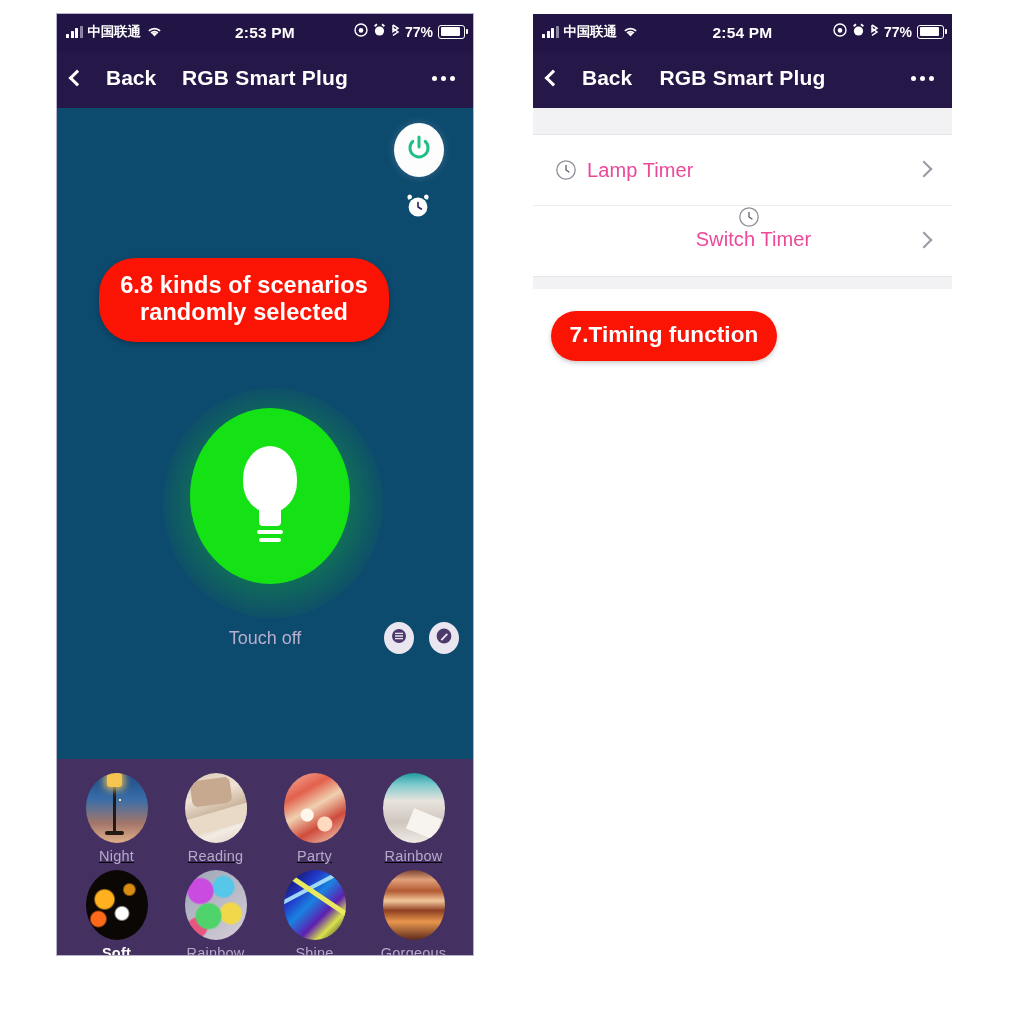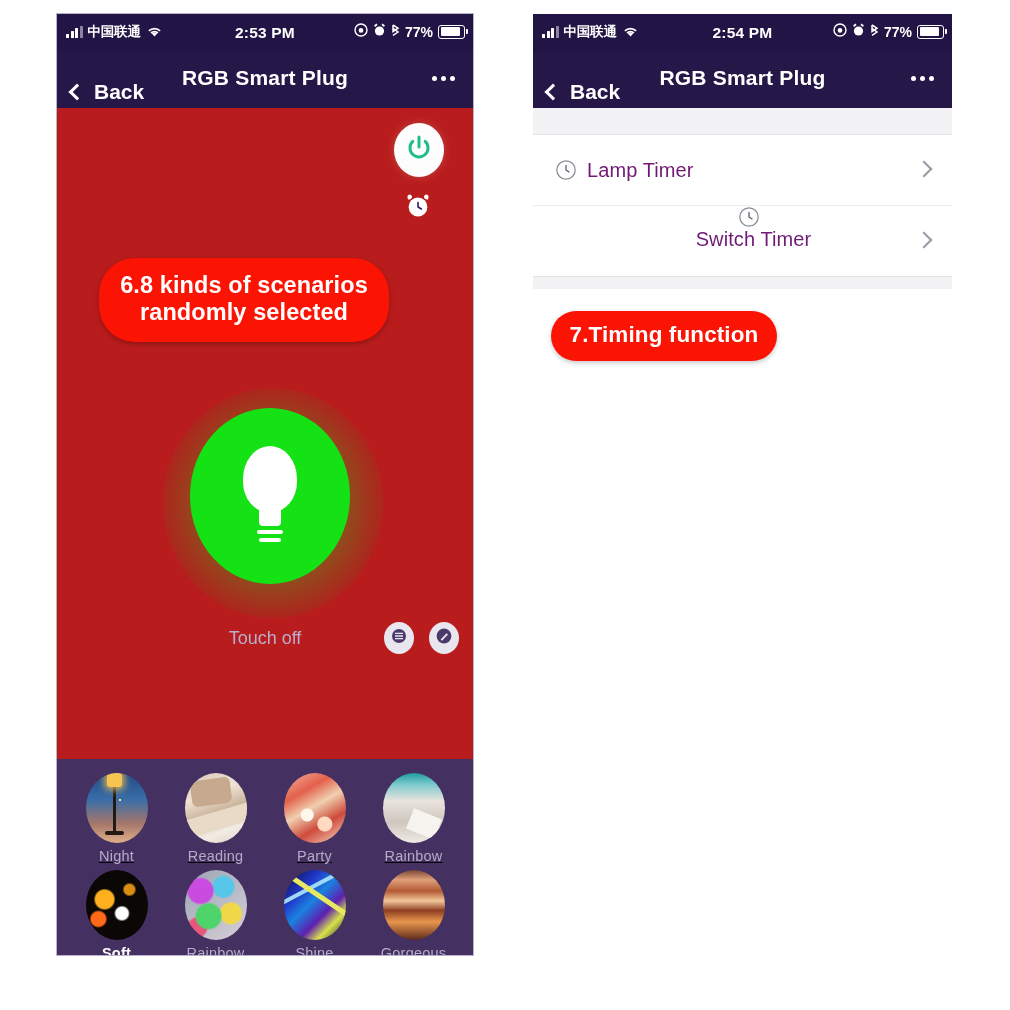--- a/index.html
+++ b/index.html
@@ -59,40 +59,40 @@
   .batt i { position: absolute; left: 1.5px; top: 1.5px; bottom: 1.5px; width: 77%; background: #fff; border-radius: 1px; }
 
   
   .navbar {
     position: relative; height: 56px;
     background: #251748;
     color: #fff;
   }
   .nav-back {
     position: absolute; left: 14px; top: 14px;
-    display: flex; align-items: center; gap: 9px;
-    font-size: 21px; font-weight: bold; cursor: pointer; margin-top: 14px;
+    display: flex; align-items: center; gap: 21px;
+    font-size: 21px; font-weight: bold; cursor: pointer;
   }
   .chev-l {
     display: inline-block; width: 9px; height: 9px;
     border-left: 3px solid #fff; border-bottom: 3px solid #fff;
     transform: rotate(45deg); margin-right: 2px; margin-bottom: 1px;
   }
   .nav-title {
     position: absolute; left: 0; right: 0; top: 14px;
     text-align: center; font-size: 21px; font-weight: bold; letter-spacing: .2px;
   }
   .nav-dots {
     position: absolute; right: 18px; top: 24px;
     display: flex; gap: 4px; cursor: pointer;
   }
   .nav-dots i { width: 5px; height: 5px; border-radius: 50%; background: #fff; display: block; }
 
   
-  #left-body { position: relative; height: 847px; background: #b91c1c; }
+  #left-body { position: relative; height: 847px; background: #0c4a6e; }
 
   .power-btn {
     position: absolute; right: 29px; top: 15px;
     width: 50px; height: 54px; border-radius: 50%;
     background: #fdfdfd;
     display: flex; align-items: center; justify-content: center;
     cursor: pointer;
     box-shadow: 0 0 10px rgba(255,255,255,.18);
   }
   .alarm-btn {
@@ -225,21 +225,21 @@
   .listrow {
     position: relative; height: 70px;
     background: #fff;
     display: flex; align-items: center;
     padding-left: 22px;
     cursor: pointer;
   }
   .listrow + .listrow { border-top: 1px solid #ededf1; flex-direction: column; }
   .listrow::after { content: ""; position: absolute; left: 0; right: 0; bottom: 0; height: 0; }
   .clock-ico { width: 22px; height: 22px; margin-right: 10px; flex: 0 0 auto; }
-  .row-label { font-size: 20px; color: #701a75; letter-spacing: .1px; }
+  .row-label { font-size: 20px; color: #ec4899; letter-spacing: .1px; }
   .chev-r {
     position: absolute; right: 22px; top: 28px;
     width: 10px; height: 10px;
     border-right: 2.6px solid #9a9aa6; border-top: 2.6px solid #9a9aa6;
     transform: rotate(45deg);
   }
   .list-foot { height: 12px; background: #f2f2f4; border-top: 1px solid #e6e6ea; }
 
   #callout-timing {
     left: 551px; top: 311px; width: 226px; padding: 11px 0 13px;

